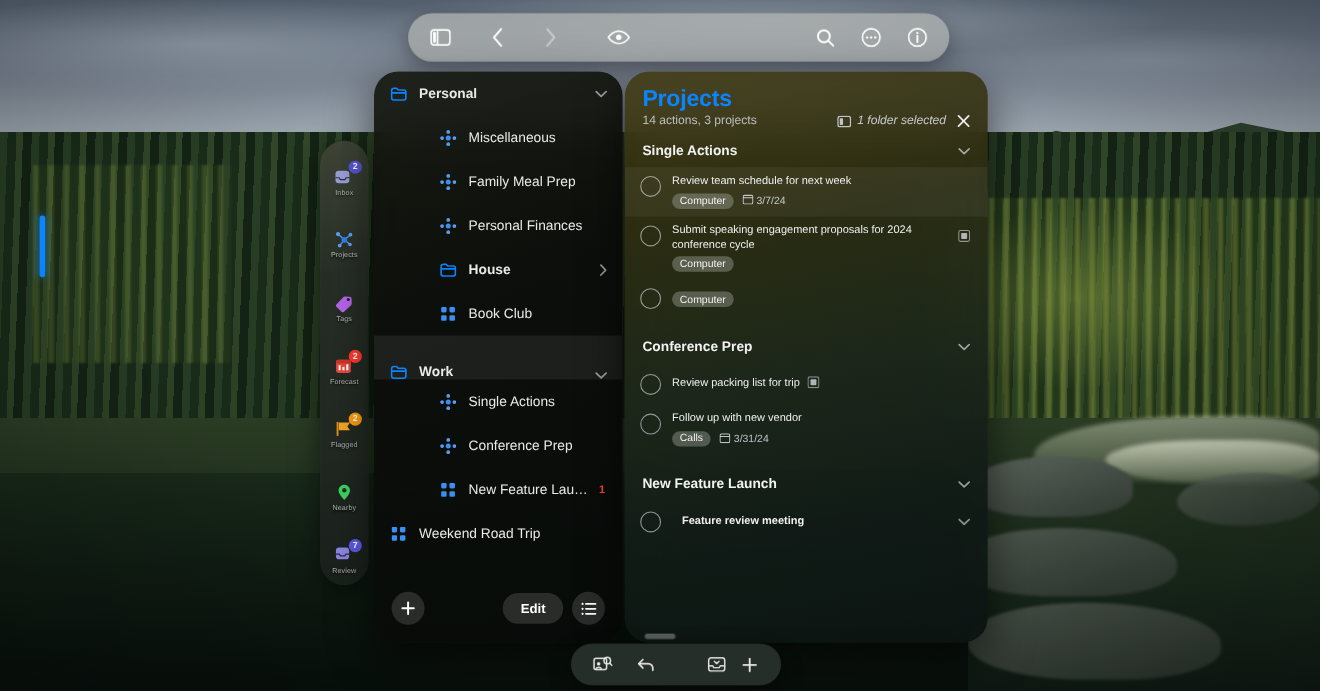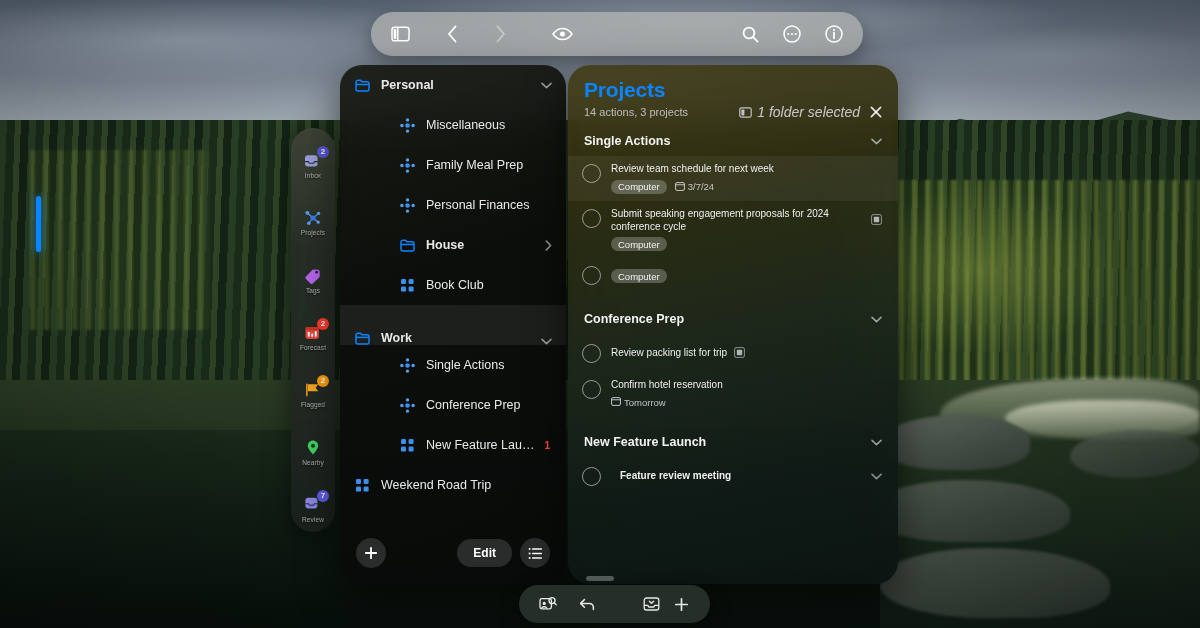--- a/index.html
+++ b/index.html
@@ -185,21 +185,21 @@
       linear-gradient(168deg, rgba(64,58,18,.88) 0%, rgba(48,46,16,.9) 22%, rgba(28,38,26,.93) 52%, rgba(16,26,22,.95) 78%, rgba(12,20,18,.96) 100%);
     backdrop-filter: blur(22px);
     box-shadow: 0 14px 40px rgba(0,0,0,.6);
     overflow: hidden;
   }
   #content-head { padding: 14px 16px 6px 16px; }
   #page-title { font-size: 21px; font-weight: 700; color: #0a84ff; letter-spacing: -.2px; line-height: 1.05; }
   .subrow { display: flex; align-items: center; margin-top: 3px; }
   #subtitle { font-size: 11px; color: rgba(235,235,245,.72); }
   .subrow .sp { flex: 1; }
-  #folder-sel { font-size: 14px; font-style: italic; color: rgba(235,235,245,.80); }
+  #folder-sel { font-size: 11px; font-style: italic; color: rgba(235,235,245,.80); }
   .sel-ico { margin-right: 5px; display: inline-flex; vertical-align: -2px; color: rgba(235,235,245,.78); }
   .close-x { margin-left: 10px; color: rgba(255,255,255,.88); display: inline-flex; }
 
   .group-head {
     height: 30px; display: flex; align-items: center; padding: 0 16px;
     font-size: 12.5px; font-weight: 700; color: #f2f2f2;
   }
   .group-head .gh-sp { flex: 1; }
   .group-head .gh-chev { color: rgba(235,235,245,.62); }
 
@@ -662,38 +662,39 @@
       <div class="task-title">Review packing list for trip</div>
       <span class="note-ico" style="margin-top:0">
         <svg width="11" height="11" viewBox="0 0 11 11" fill="none">
             <rect x=".6" y=".6" width="9.8" height="9.8" rx="1.6" stroke="rgba(235,235,245,.55)" stroke-width="1"></rect>
             <rect x="2.8" y="2.8" width="5.4" height="5.4" rx=".8" fill="rgba(235,235,245,.72)"></rect>
           </svg>
       </span>
     </div>
   </div>
 
-
   <div class="task-row">
     <div class="chk"></div>
     <div class="task-main">
-      <div class="task-title">Confirm hotel reservation</div>
+      <div class="task-title">Follow up with new vendor</div>
       <div class="task-meta">
+        <span class="tag-pill">Calls</span>
         <span class="due">
           <span>
             <svg width="10" height="10" viewBox="0 0 10 10" fill="none" stroke="rgba(235,235,245,.8)" stroke-width="1">
                 <rect x=".6" y="1.6" width="8.8" height="7.8" rx="1.3"></rect>
                 <line x1=".6" y1="3.8" x2="9.4" y2="3.8"></line>
               </svg>
           </span>
-          <span>Tomorrow</span>
+          <span>3/31/24</span>
         </span>
       </div>
     </div>
   </div>
+
 
   <div class="group-head" style="margin-top:12px">
     <span>New Feature Launch</span>
     <span class="gh-sp"></span>
     <span class="gh-chev">
       <svg width="11" height="7" viewBox="0 0 11 7" fill="none" stroke="currentColor" stroke-width="1.6" stroke-linecap="round" stroke-linejoin="round">
           <polyline points="1,1.3 5.5,5.6 10,1.3"></polyline>
         </svg>
     </span>
   </div>

